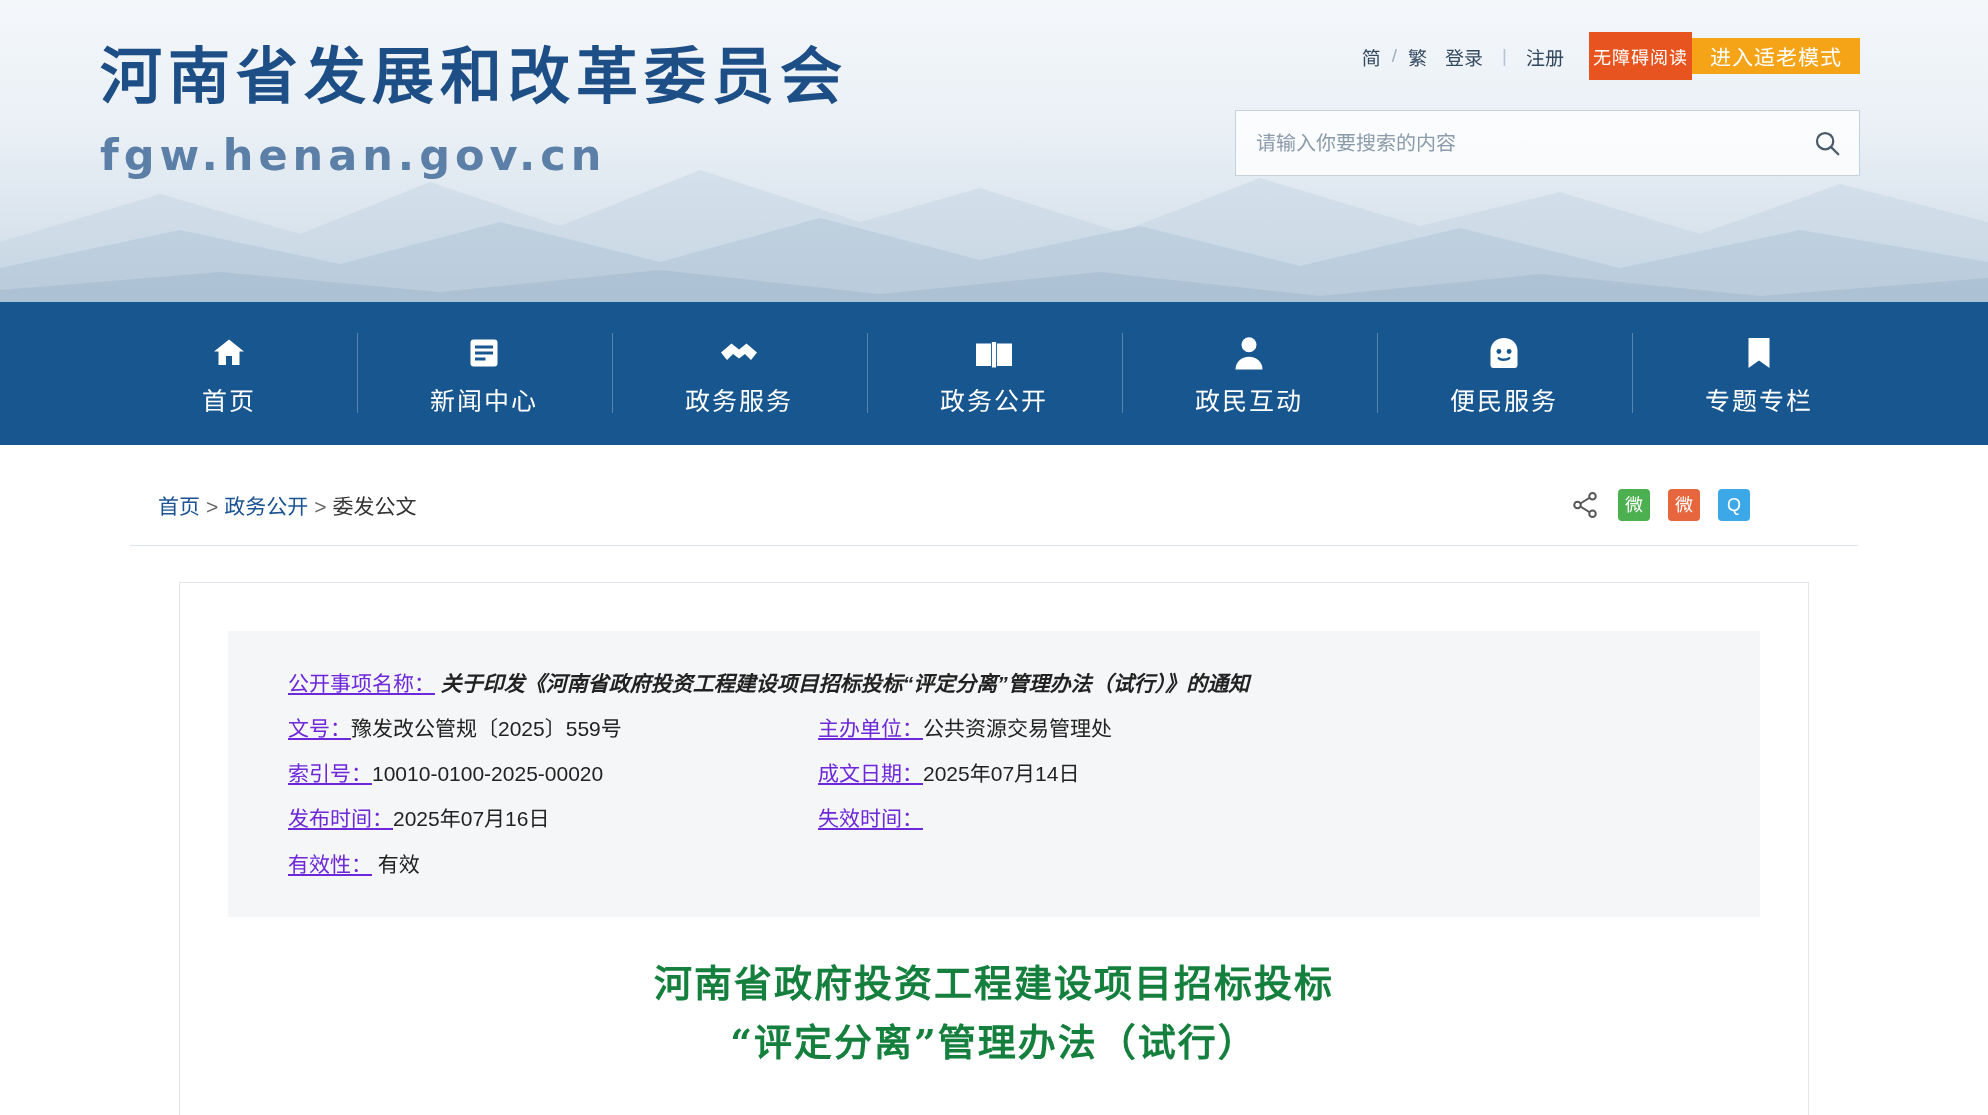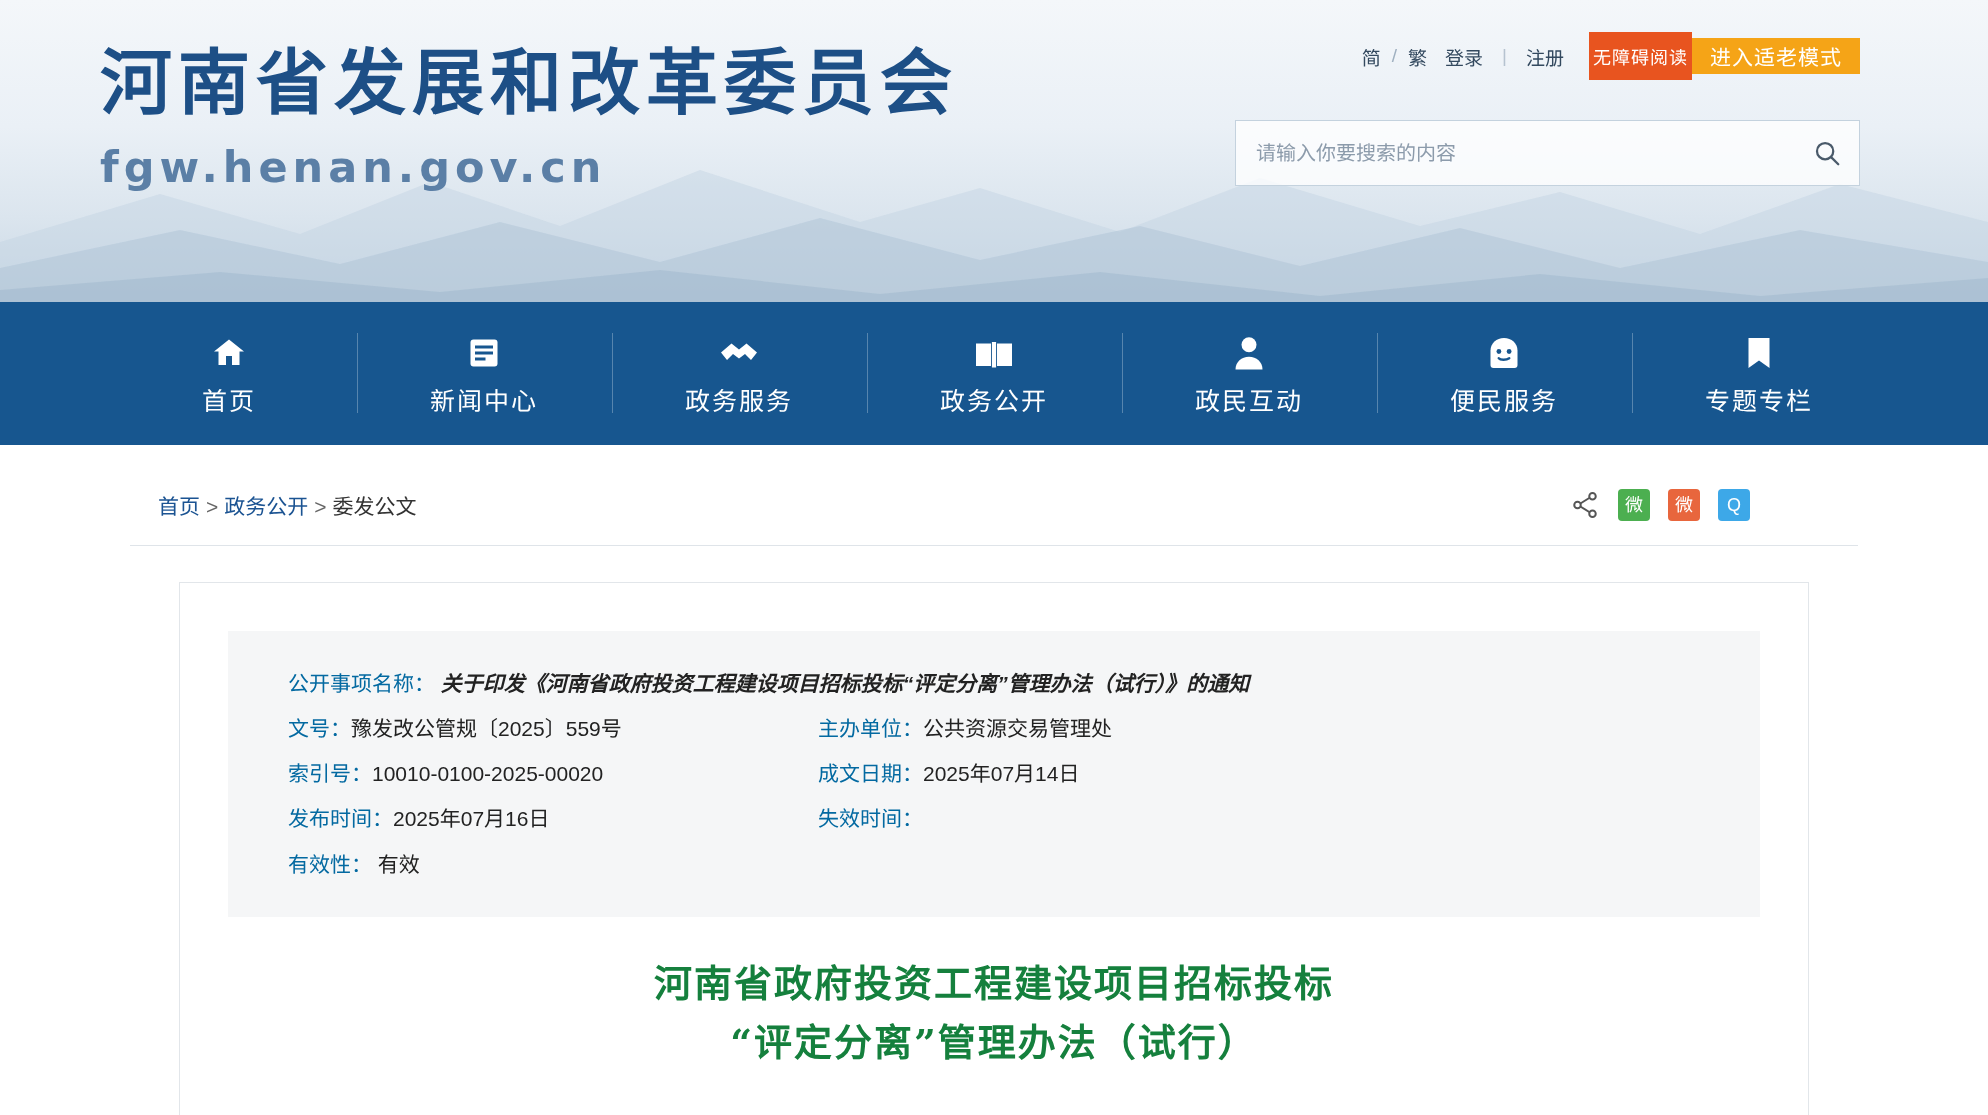--- a/index.html
+++ b/index.html
@@ -26,21 +26,21 @@
     width: 1988px; height: 180px;
     opacity: .85;
   }
   .logo-wrap {
     position: absolute;
     left: 100px;
     top: 38px;
   }
   .logo-title {
     font-family: "DejaVu Sans", "Liberation Sans", sans-serif;
-    font-size: 72px;
+    font-size: 62px;
     font-weight: 700;
     color: #1d4f86;
     letter-spacing: 6px;
     line-height: 1.25;
     white-space: nowrap;
   }
   .logo-url {
     margin-top: 14px;
     font-family: "DejaVu Sans", sans-serif;
     font-size: 43px;
@@ -84,21 +84,21 @@
     font-size: 21px;
     padding: 3px 18px;
     border: none;
     cursor: pointer;
     letter-spacing: 1px;
   }
 
   .search-box {
     position: absolute;
     right: 128px;
-    top: 120px;
+    top: 110px;
     width: 625px;
     height: 66px;
     background: rgba(255,255,255,.78);
     border: 1px solid #c4d2de;
     display: flex;
     align-items: center;
   }
   .search-box input {
     flex: 1;
     height: 100%;
@@ -192,21 +192,21 @@
   .meta-box {
     background: #f5f6f7;
     padding: 30px 40px 30px 60px;
     font-size: 21px;
     color: #222;
     line-height: 2.15;
   }
   .meta-row { display: flex; }
   .meta-col { width: 530px; }
   .meta-col-wide { flex: 1; }
-  .meta-label { color: #0369a1; }
+  .meta-label { color: #6d28d9; text-decoration: underline; }
   .meta-title-value {
     font-style: italic;
     font-weight: 600;
   }
   .meta-full { display: block; }
 
   .doc-title {
     text-align: center;
     font-family: "DejaVu Serif", "Liberation Serif", serif;
     font-weight: 700;

